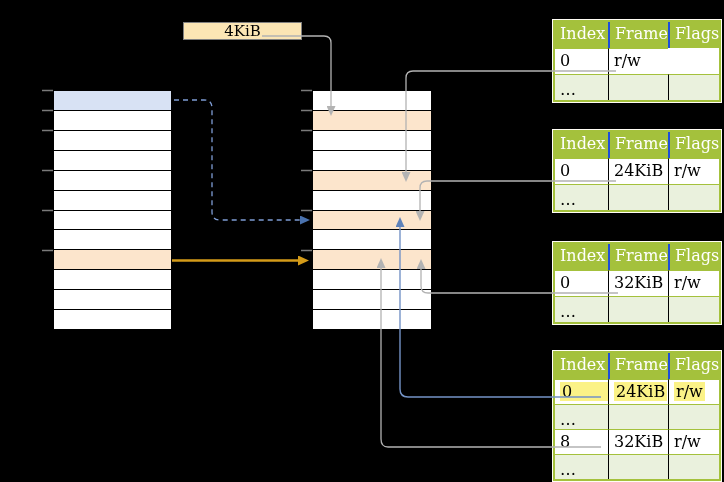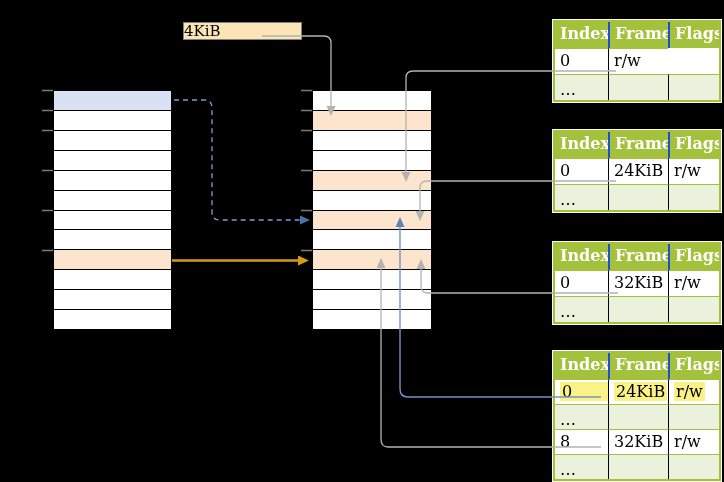--- a/index.html
+++ b/index.html
@@ -17,38 +17,38 @@
   .memcol.left{left:53px;width:119px;}
   .memcol.mid{left:312px;width:120px;}
   .memrow{flex:1;background:var(--row-white,#fff);border-bottom:1px solid var(--row-border,#000);}
   .memrow:last-child{border-bottom:none;}
   .memrow.blue{background:var(--row-blue,#d8e2f4);}
   .memrow.orange{background:var(--row-orange,#fce5cc);}
   
   .psize{
     position:absolute;left:183px;top:22px;width:119px;height:18px;box-sizing:border-box;
     background:var(--label-box-fill,#fbe5b4);border:1px solid var(--label-box-border,#808080);
-    text-align:left;font-size:15px;line-height:16px;color:var(--text-black,#000);
+    text-align:center;font-size:15px;line-height:16px;color:var(--text-black,#000);
   }
   
   .ptable{
     position:absolute;left:553px;width:168px;box-sizing:border-box;
     border:2px solid var(--table-border-green,#a4c13c);
     outline:1px solid var(--table-outline,#fffdf5);
     background:#fff;font-size:16px;color:var(--text-black,#000);
   }
   .t1{top:20px;height:82px;} .t2{top:130px;height:82px;}
   .t3{top:242px;height:82px;} .t4{top:351px;height:130px;}
   .thead,.trow{display:grid;grid-template-columns:53px 60px 51px;}
   .thead{height:26px;}
   .trow{height:26px;}
   .t4 .trow{height:25px;}
   .th{
     background:var(--table-header-green,#a4c13c);color:var(--header-text,#fff);
-    font-weight:bold;padding:2px 0 14px 5px;overflow:hidden;
+    font-weight:normal;padding:2px 0 14px 5px;overflow:hidden;
   }
   .th + .th{border-left:2px solid #1d4ed8;}
   .td{
     background:#fff;border-top:1.5px solid var(--table-border-green,#a4c13c);
     padding:2px 0 0 5px;overflow:hidden;box-sizing:border-box;
   }
   .td + .td{border-left:1px solid #000;}
   .muted .td{background:var(--table-row-light-green,#eaf1dd);padding-top:7px;line-height:16px;}
   .hl{background:var(--highlight-yellow,#fbf287);padding:0 2px;}
   .hl.wide{display:inline-block;min-width:44px;}

